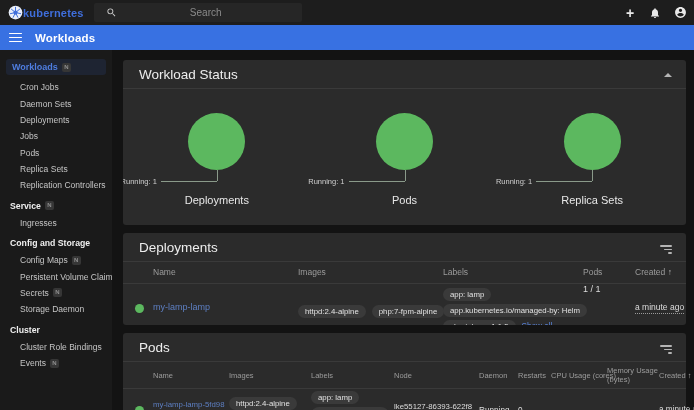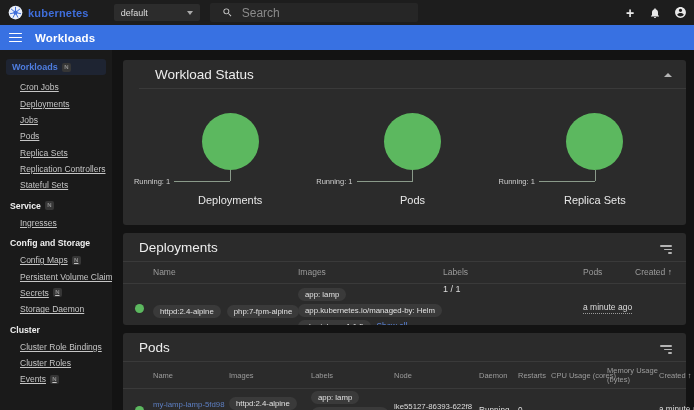--- a/index.html
+++ b/index.html
@@ -2,30 +2,30 @@
 <html><head>
 <meta charset="utf-8">
 <style>
   * { margin:0; padding:0; box-sizing:border-box; }
   html,body { width:694px; height:410px; overflow:hidden; background:#131313;
     font-family:"Liberation Sans","DejaVu Sans",sans-serif; }
 
   
   .topbar { height:25px; background:#1d1d1d; display:flex; align-items:center; position:relative; z-index:5; }
   .logo-wrap { display:flex; align-items:center; padding-left:8px; cursor:pointer; }
-  .logo-text { color:#3f6edb; font-size:11px; font-weight:bold; margin-left:5px; letter-spacing:.2px; }
+  .logo-text { color:#3f6edb; font-size:11px; font-weight:bold; letter-spacing:.2px; }
   .ns-select { margin-left:25px; width:86px; height:17px; background:#2c2c2c; border-radius:2px;
     display:flex; align-items:center; padding:0 7px; }
   .ns-select .ns-value { color:#dedede; font-size:9px; flex:1; }
   .chev-down { width:0; height:0; border-left:3.5px solid transparent; border-right:3.5px solid transparent;
     border-top:4px solid #aaa; }
   .search-box { margin-left:10px; width:208px; height:19px; background:#262626; border-radius:2px;
     display:flex; align-items:center; padding-left:12px; }
   .search-box input { background:transparent; border:none; outline:none; color:#cfcfcf;
-    font-size:12px; margin-left:9px; width:160px; font-family:inherit; }
+    font-size:10px; margin-left:9px; width:160px; font-family:inherit;text-align:center; }
   .search-box input::placeholder { color:#8b8b8b; }
   .topbar-spacer { flex:1; }
   .tb-icon { color:#e8e8e8; display:flex; align-items:center; justify-content:center;
     width:20px; height:20px; cursor:pointer; }
   .plus-icon { font-size:14px; font-weight:bold; line-height:1; margin-right:5px; }
   .bell-wrap { margin-right:5px; }
   .person-wrap { margin-right:4px; }
 
   
   .appbar { height:25px; background:#3871e2; display:flex; align-items:center; padding-left:9px; position:relative; z-index:4;}
@@ -34,40 +34,40 @@
   .appbar-title { color:#fff; font-size:11.5px; font-weight:bold; letter-spacing:.2px; }
 
   
   .body-row { display:flex; height:360px; }
 
   
   .sidebar { width:112px; background:#1a1a1a; padding-top:8px; flex:none; overflow:hidden; }
   .nav-root { margin:1px 6px 4px 6px; padding:3px 6px; background:rgba(63,110,219,.13); border-radius:3px;
     color:#4e7de0; font-size:9px; font-weight:bold; display:flex; align-items:center; gap:4px; cursor:pointer; white-space:nowrap;}
   .nav-item { padding:3.2px 0 3.2px 20px; color:#c6c6c6; font-size:8.5px; display:flex; align-items:center;
-    gap:4px; cursor:pointer; white-space:nowrap;text-decoration:underline; }
+    gap:4px; cursor:pointer; white-space:nowrap; }
   .nav-header { padding:7px 0 4px 10px; color:#efefef; font-size:8.7px; font-weight:bold;
     display:flex; align-items:center; gap:4px; white-space:nowrap; }
   .ns-badge { width:9px; height:9px; flex:none; background:#363636; border-radius:2px; color:#8f8f8f;
     font-size:6px; line-height:9px; text-align:center; font-weight:bold; }
 
   
   .main { flex:1; padding:10px 8px 0 11px; overflow:hidden; position:relative; }
   .card { background:#2b2b2b; border-radius:3px; }
   .card-header { display:flex; justify-content:space-between; align-items:center;
     padding:7px 14px 6px 16px; border-bottom:1px solid #3a3a3a; }
   .card-title { color:#ededed; font-size:13.5px; font-weight:500; }
   .collapse-arrow { width:0; height:0; border-left:4px solid transparent; border-right:4px solid transparent;
     border-bottom:4.5px solid #b5b5b5; cursor:pointer; }
   .filter-icon { cursor:pointer; padding-top:2px; }
   .filter-icon div { height:1.5px; background:#b5b5b5; margin:2px 0 0 auto; border-radius:1px; }
   .f1{width:12px;} .f2{width:8px;} .f3{width:4px;}
 
   
-  #workload-status { height:165px; overflow:hidden;padding-left:16px; }
+  #workload-status { height:165px; overflow:hidden; }
   .charts-row { display:flex; margin-top:24px; }
   .chart-col { flex:1; }
   .donut { width:57px; height:57px; border-radius:50%; background:#5cb85f; margin:0 auto; }
   .leader { position:relative; height:17px; }
   .leader .vline { position:absolute; left:50%; top:0; height:11px; border-left:1px solid #8a9a8a; }
   .leader .hline { position:absolute; right:50%; top:11px; width:56px; border-top:1px solid #8a9a8a; }
   .leader .leader-text { position:absolute; right:calc(50% + 60px); top:7px; font-size:7.5px;
     color:#cfcfcf; white-space:nowrap; }
   .chart-label { text-align:center; margin-top:7px; font-size:11px; color:#e8e8e8; }
 
@@ -123,24 +123,20 @@
         <line x1="12" y1="12" x2="8.1" y2="20.1"></line>
         <line x1="12" y1="12" x2="15.9" y2="20.1"></line>
         <line x1="12" y1="12" x2="20.8" y2="14"></line>
         <line x1="12" y1="12" x2="19" y2="6.4"></line>
       </g>
       <circle cx="12" cy="12" r="3.4" fill="#3f6edb"></circle>
     </svg>
     <span class="logo-text">kubernetes</span>
   </div>
 
-  <div class="ns-select">
-    <span class="ns-value">default</span>
-    <span class="chev-down"></span>
-  </div>
 
   <div class="search-box">
     <svg width="11" height="11" viewBox="0 0 24 24" fill="#cfcfcf">
       <path d="M15.5 14h-.79l-.28-.27A6.47 6.47 0 0 0 16 9.5 6.5 6.5 0 1 0 9.5 16c1.61 0 3.09-.59 4.23-1.57l.27.28v.79l5 4.99L20.49 19l-4.99-5zm-6 0C7.01 14 5 11.99 5 9.5S7.01 5 9.5 5 14 7.01 14 9.5 11.99 14 9.5 14z"></path>
     </svg>
     <input type="text" placeholder="Search" style="">
   </div>
 
   <div class="topbar-spacer"></div>
 
@@ -170,36 +166,36 @@
 
   <div class="sidebar">
     <div class="nav-root">
       <span>Workloads</span>
       <span class="ns-badge">N</span>
     </div>
     <div class="nav-item">
         <span>Cron Jobs</span>
       </div>
     <div class="nav-item">
+        <span>Daemon Sets</span>
+      </div>
+    <div class="nav-item">
         <span>Deployments</span>
       </div>
     <div class="nav-item">
         <span>Jobs</span>
       </div>
     <div class="nav-item">
         <span>Pods</span>
       </div>
     <div class="nav-item">
         <span>Replica Sets</span>
       </div>
     <div class="nav-item">
         <span>Replication Controllers</span>
-      </div>
-    <div class="nav-item">
-        <span>Stateful Sets</span>
       </div>
 
     <div class="nav-header">
       <span>Service</span>
       <span class="ns-badge">N</span>
     </div>
     <div class="nav-item">
         <span>Ingresses</span>
       </div>
 
@@ -220,23 +216,20 @@
     </div>
     <div class="nav-item">
         <span>Storage Daemon</span>
       </div>
 
     <div class="nav-header">
       <span>Cluster</span>
     </div>
     <div class="nav-item">
         <span>Cluster Role Bindings</span>
-      </div>
-    <div class="nav-item">
-        <span>Cluster Roles</span>
       </div>
     <div class="nav-item">
       <span>Events</span>
       <span class="ns-badge">N</span>
     </div>
 
   </div>
 
   <div class="main">
 
@@ -293,20 +286,21 @@
         <div>Pods</div>
         <div>
           <span>Created</span>
           <span class="sort-arrow">↑</span>
         </div>
       </div>
       <div class="trow dep-grid">
         <div>
             <span class="status-dot d-dot" style="display:block;"></span>
           </div>
+        <div class="d-name"><span class="res-link">my-lamp-lamp</span></div>
         <div class="d-images">
           <span class="chip">httpd:2.4-alpine</span><span class="chip">php:7-fpm-alpine</span>
         </div>
         <div class="d-labels">
           <div class="lab-line">
               <span class="chip">app: lamp</span>
             </div>
           <div class="lab-line">
               <span class="chip">app.kubernetes.io/managed-by: Helm</span>
             </div>

